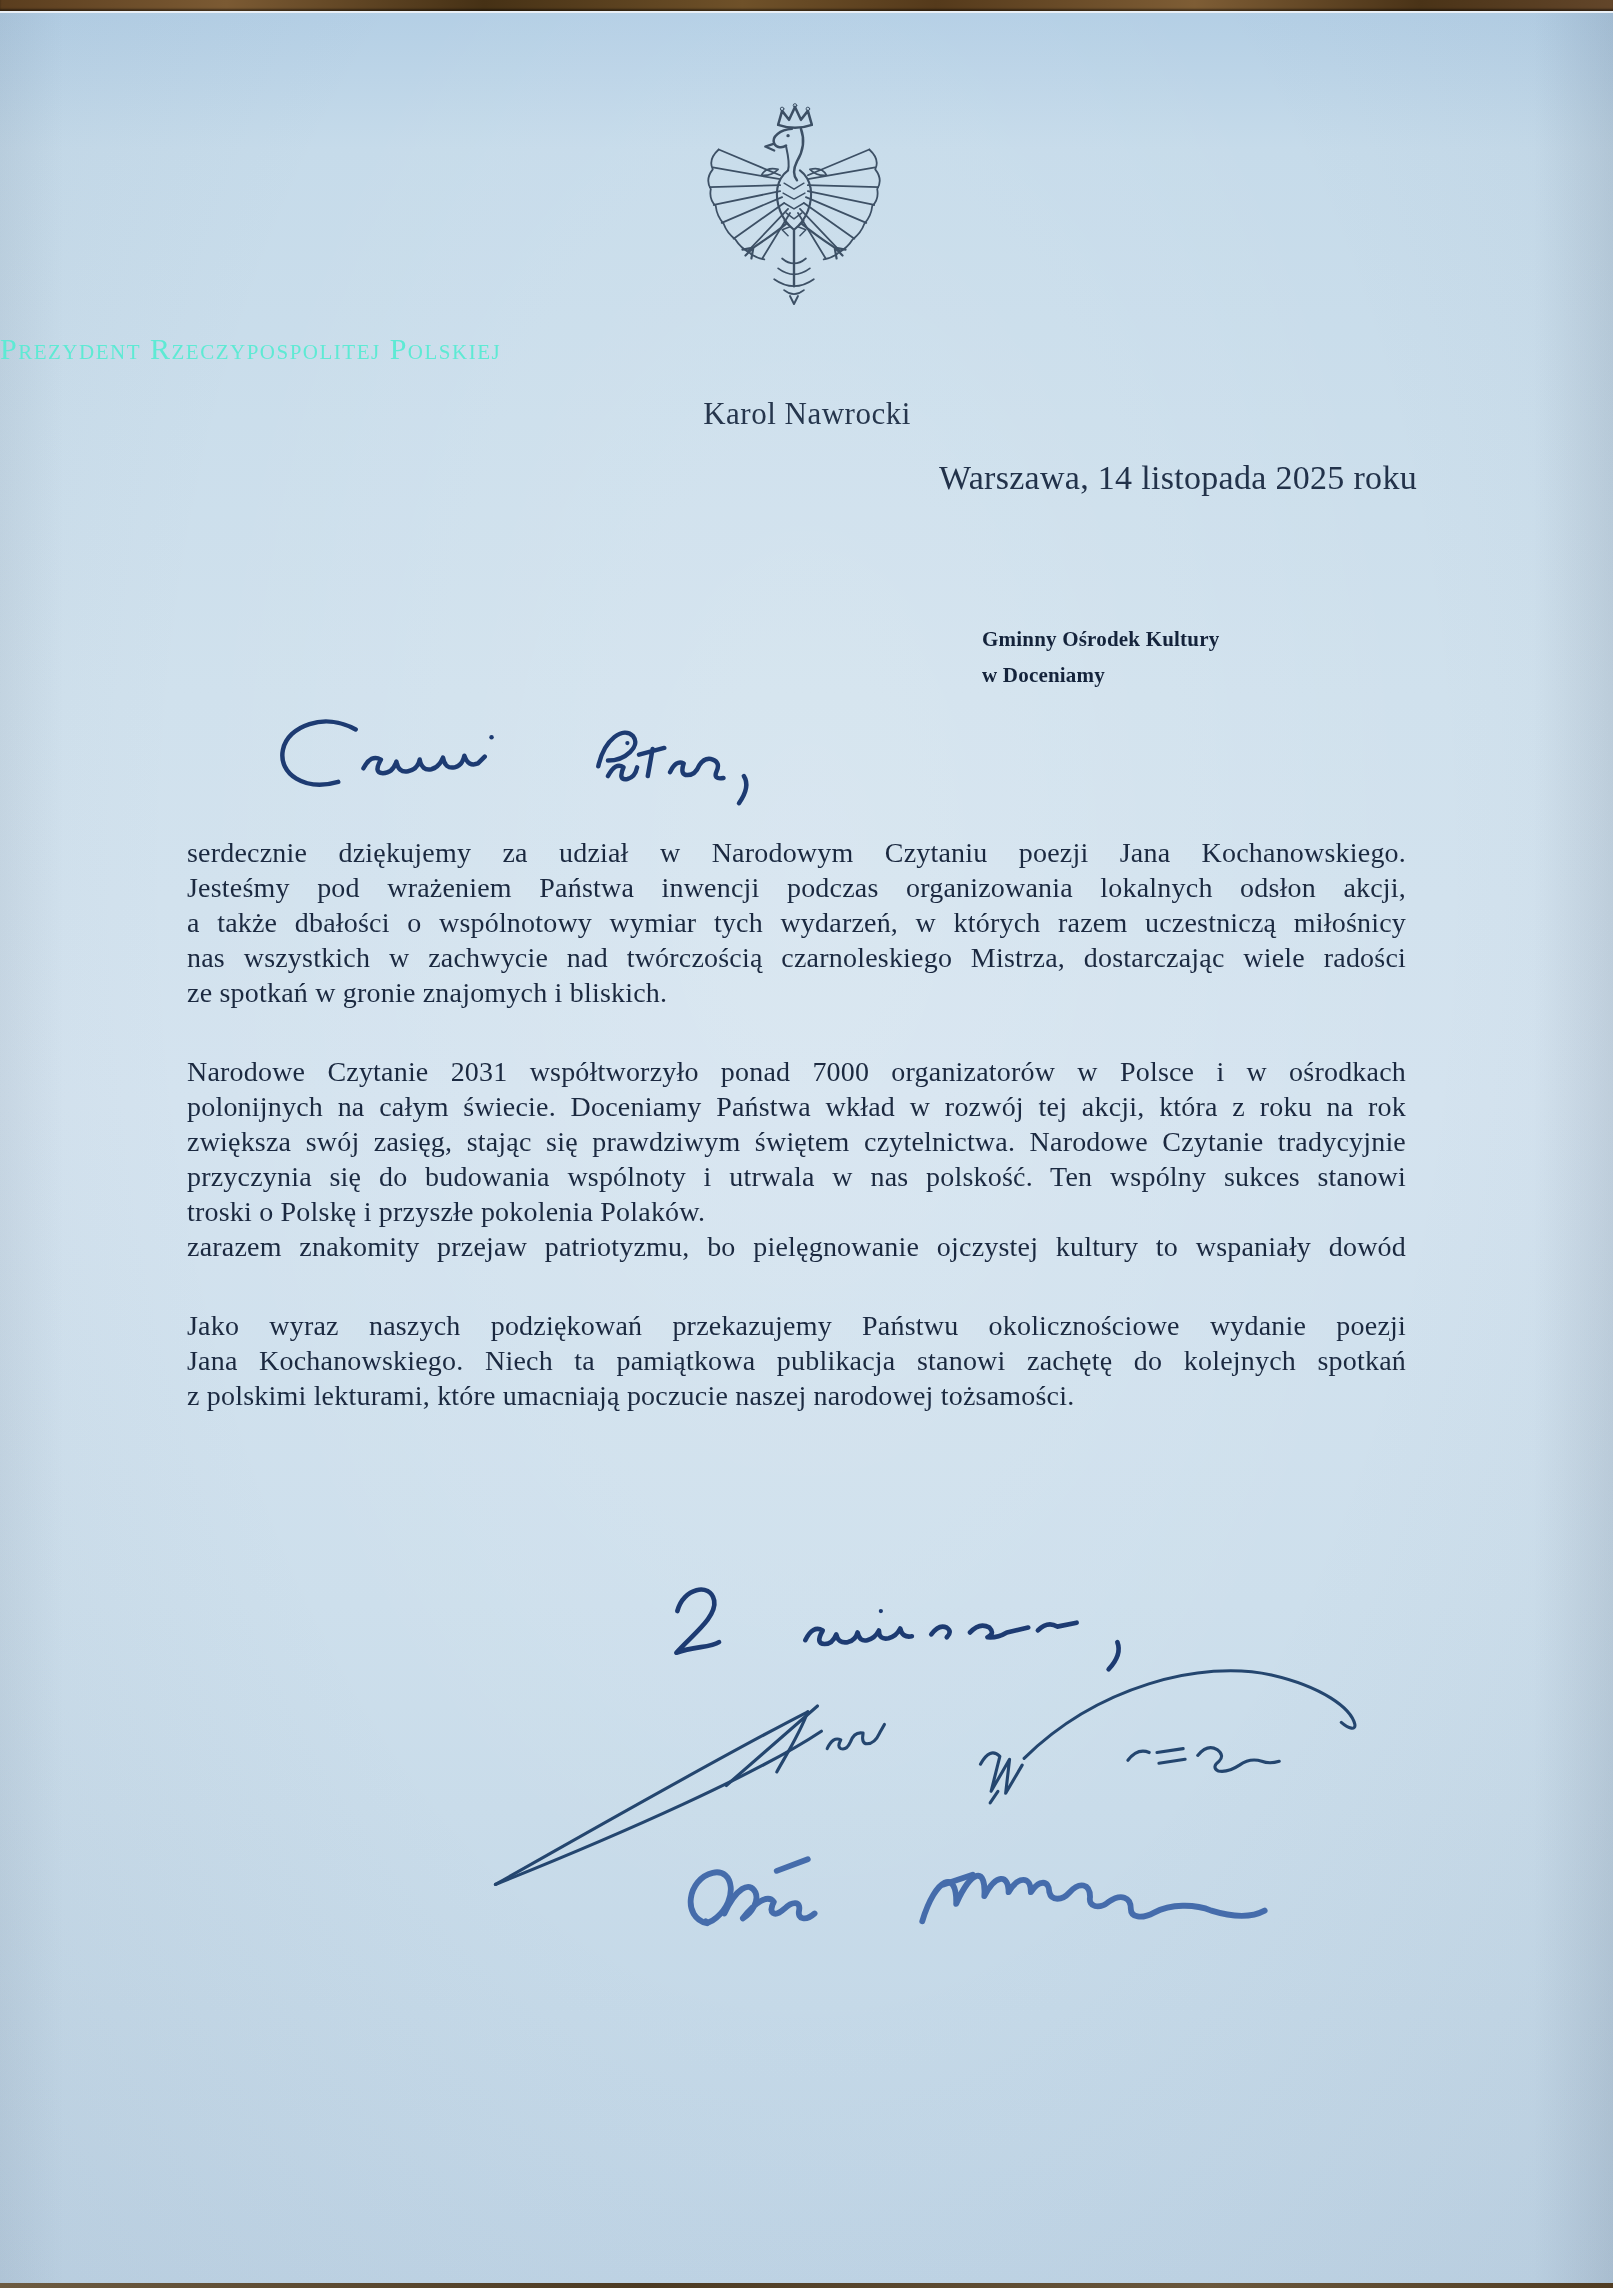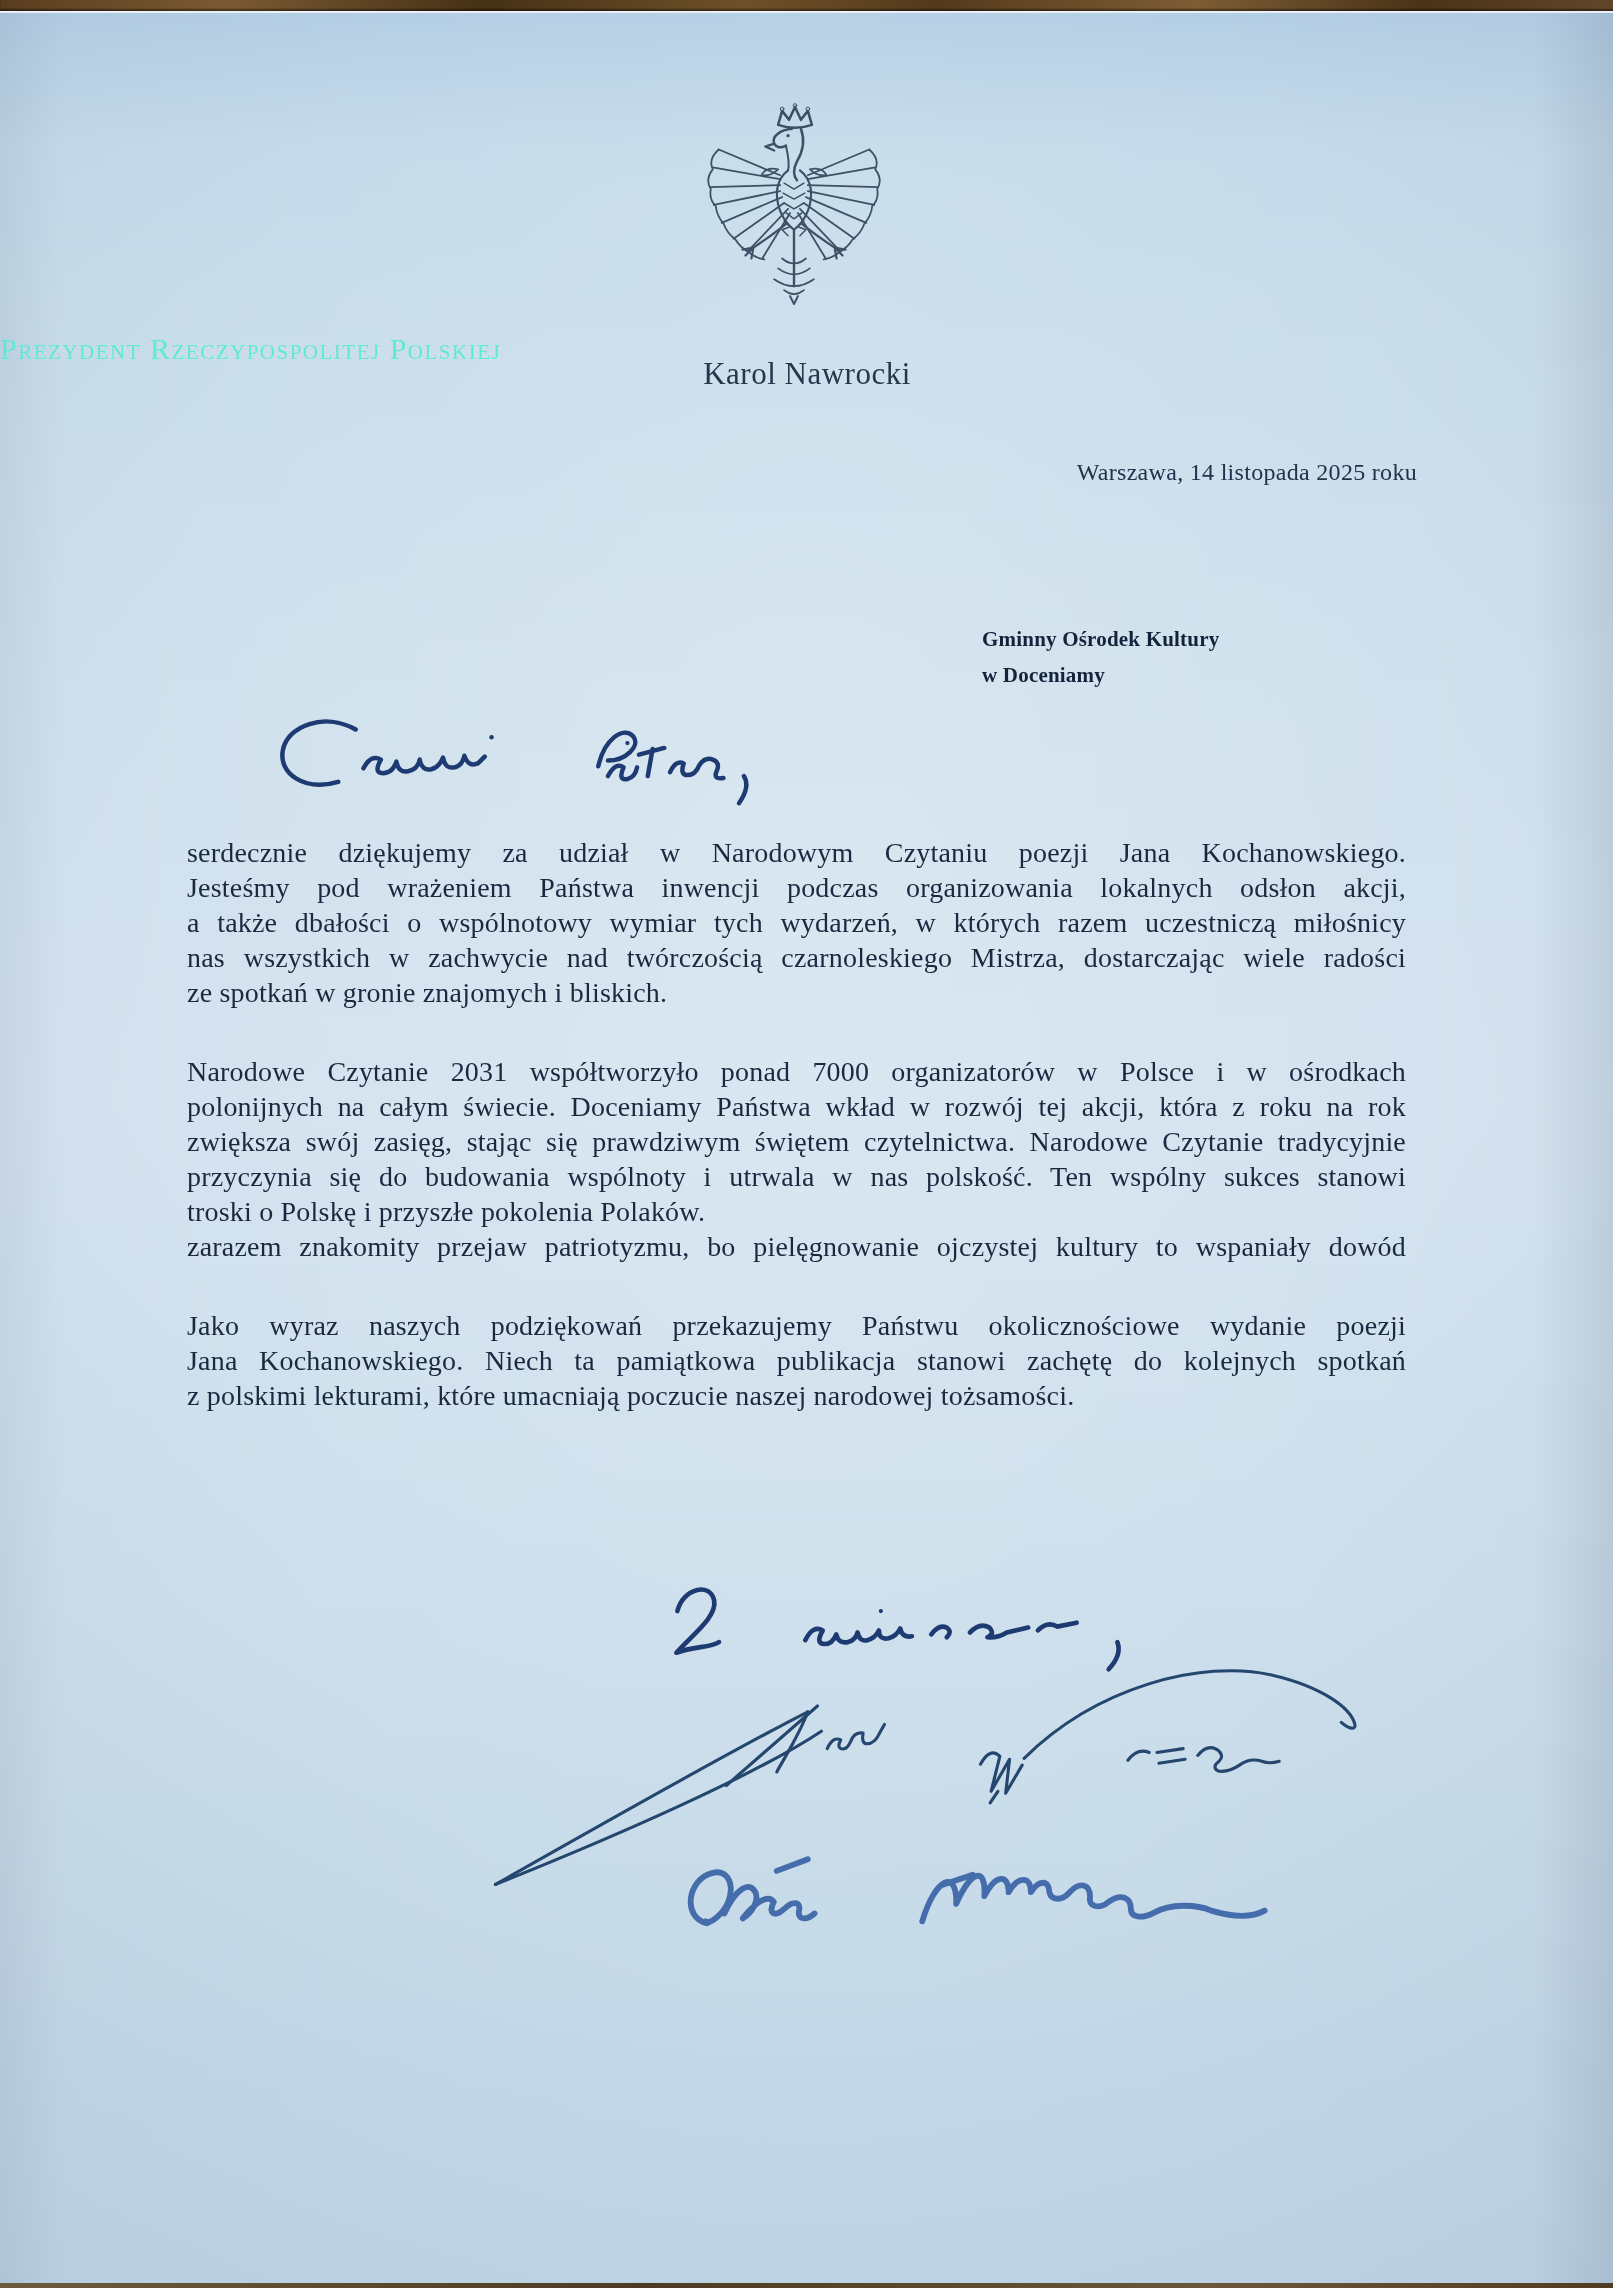--- a/index.html
+++ b/index.html
@@ -29,26 +29,26 @@
     background:
       linear-gradient(90deg,rgba(30,45,70,.06) 0%,rgba(0,0,0,0) 4%,rgba(0,0,0,0) 95%,rgba(30,45,70,.10) 100%),
       radial-gradient(ellipse at 50% 38%,rgba(255,255,255,.16) 0%,rgba(255,255,255,0) 55%,rgba(40,60,90,.05) 100%);
     pointer-events:none;
   }
   .letterhead-title{
     position:absolute;left:0;top:332px;width:1324px;text-align:left;
     font-variant:small-caps;font-size:30px;letter-spacing:1.5px;color:#5eead4;
   }
   .letterhead-name{
-    position:absolute;left:0;top:356px;width:1614px;text-align:center;
+    position:absolute;left:0;top:396px;width:1614px;text-align:center;
     font-size:31px;color:#26364d;letter-spacing:0.5px;
   }
   .dateline{
     position:absolute;top:459px;left:0;width:1417px;text-align:right;
-    font-size:24px;color:#22324a;letter-spacing:0.3px;font-family:Liberation Serif, serif;
+    font-size:34px;color:#22324a;letter-spacing:0.3px;font-family:Liberation Serif, serif;
   }
   .addressee{
     position:absolute;left:982px;top:621px;
     font-size:21px;font-weight:bold;color:#14233b;line-height:36px;letter-spacing:0.2px;
   }
   .body-text{
     position:absolute;left:187px;top:835px;width:1219px;
     font-size:28px;line-height:35px;color:#1b2940;letter-spacing:0.2px;
   }
   .para{margin:0 0 44px 0;}

